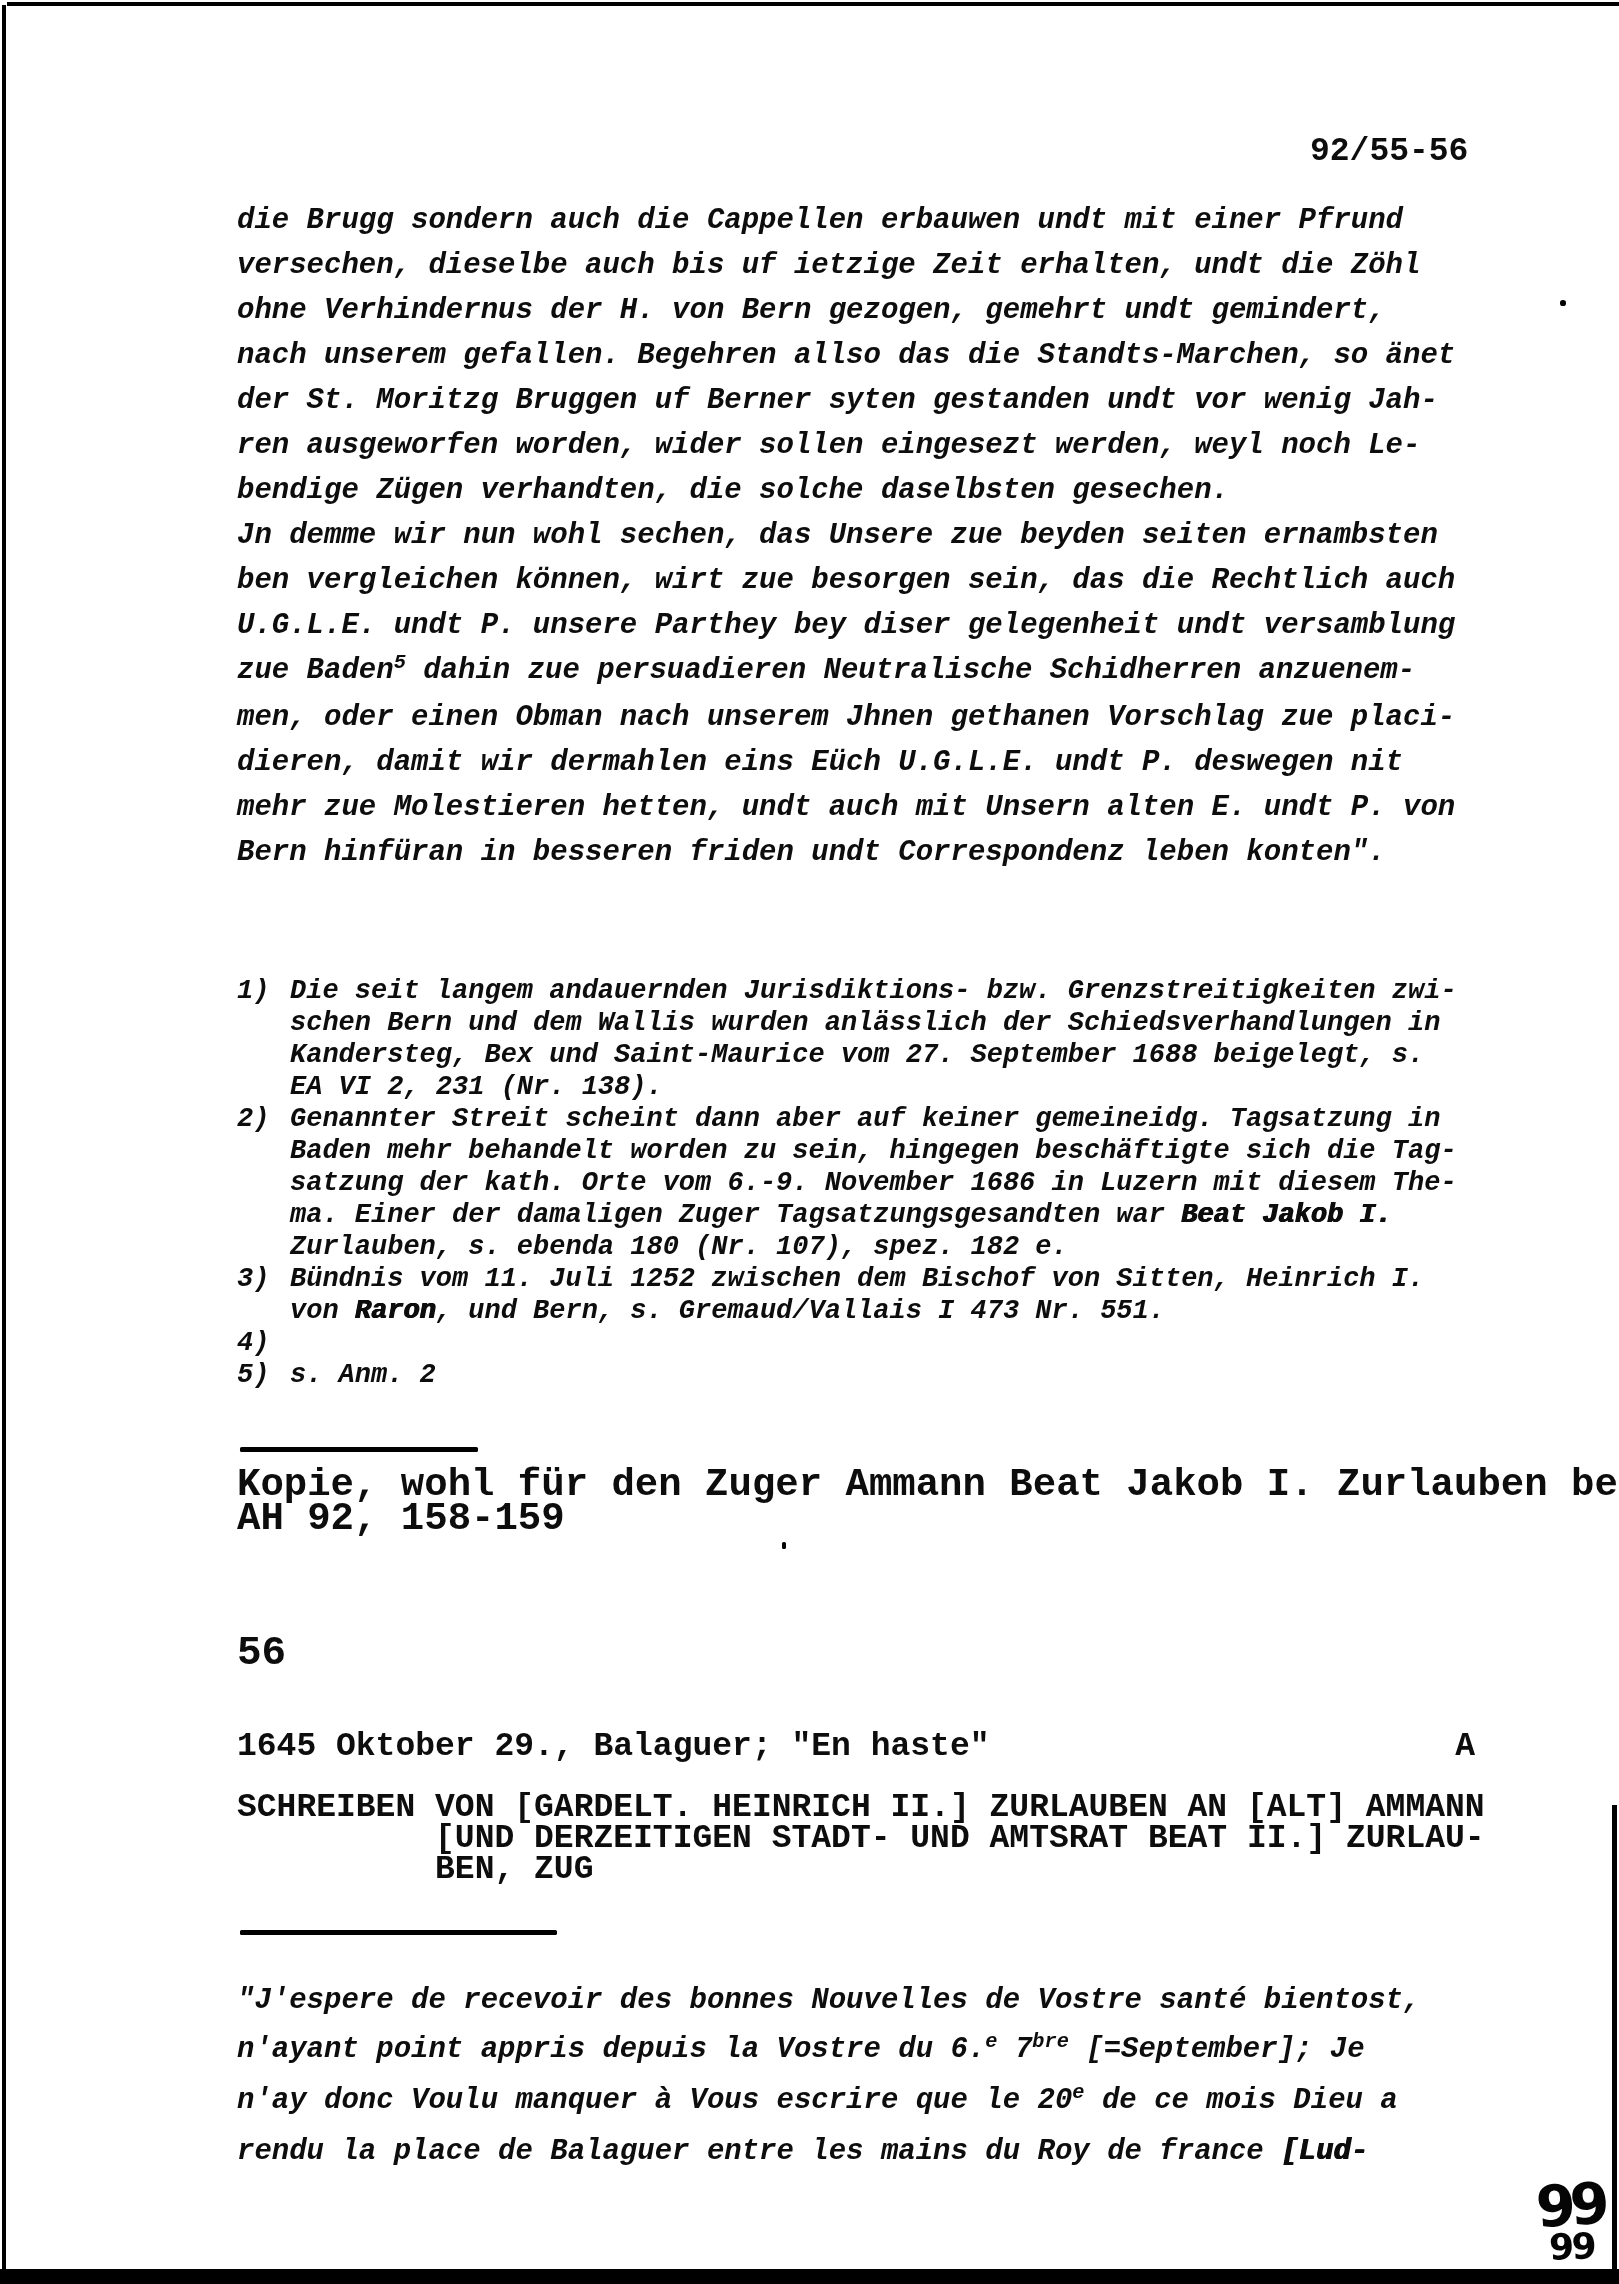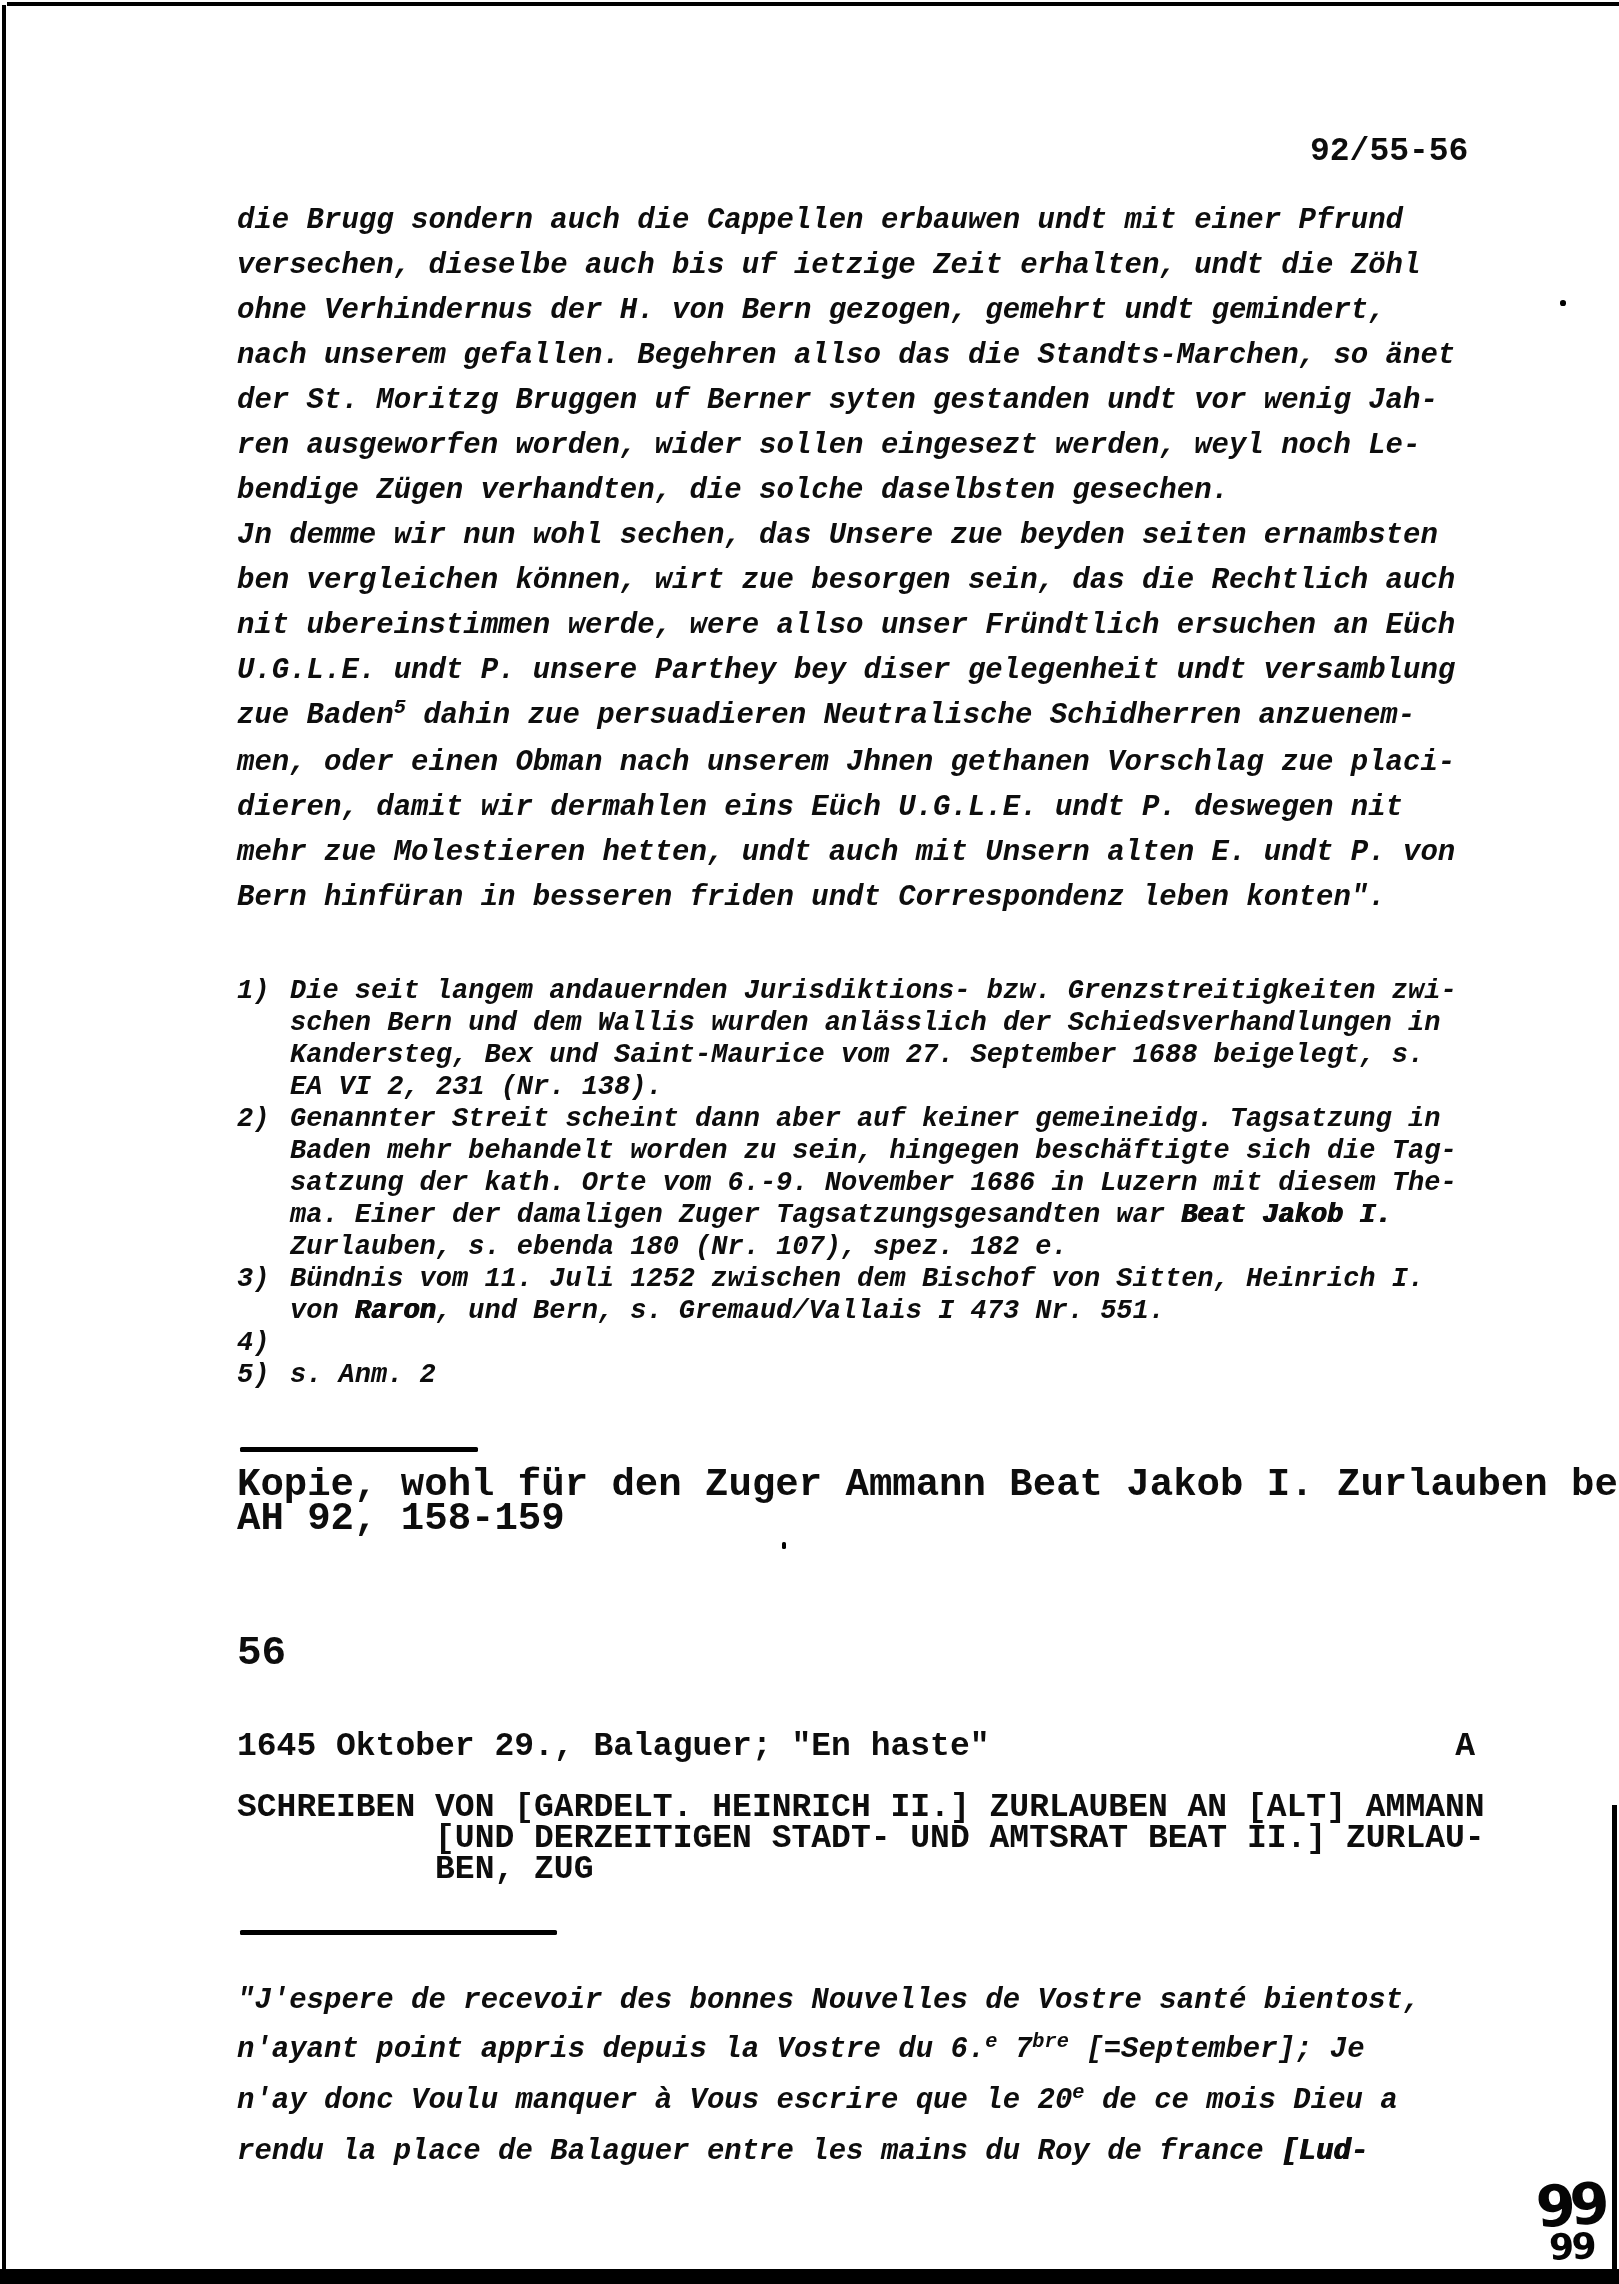--- a/index.html
+++ b/index.html
@@ -55,21 +55,20 @@
 <div class="abs letter-body typed it">
     <div class="tline">die Brugg sondern auch die Cappellen erbauwen undt mit einer Pfrund</div>
     <div class="tline">versechen, dieselbe auch bis uf ietzige Zeit erhalten, undt die Zöhl</div>
     <div class="tline">ohne Verhindernus der H. von Bern gezogen, gemehrt undt gemindert,</div>
     <div class="tline">nach unserem gefallen. Begehren allso das die Standts-Marchen, so änet</div>
     <div class="tline">der St. Moritzg Bruggen uf Berner syten gestanden undt vor wenig Jah-</div>
     <div class="tline">ren ausgeworfen worden, wider sollen eingesezt werden, weyl noch Le-</div>
     <div class="tline">bendige Zügen verhandten, die solche daselbsten gesechen.</div>
     <div class="tline">Jn demme wir nun wohl sechen, das Unsere zue beyden seiten ernambsten</div>
     <div class="tline">ben vergleichen können, wirt zue besorgen sein, das die Rechtlich auch</div>
-    <div class="tline">nit ubereinstimmen werde, were allso unser Fründtlich ersuchen an Eüch</div>
     <div class="tline">U.G.L.E. undt P. unsere Parthey bey diser gelegenheit undt versamblung</div>
     <div class="tline">zue Baden<span class="sup">5</span> dahin zue persuadieren Neutralische Schidherren anzuenem-</div>
     <div class="tline">men, oder einen Obman nach unserem Jhnen gethanen Vorschlag zue placi-</div>
     <div class="tline">dieren, damit wir dermahlen eins Eüch U.G.L.E. undt P. deswegen nit</div>
     <div class="tline">mehr zue Molestieren hetten, undt auch mit Unsern alten E. undt P. von</div>
     <div class="tline">Bern hinfüran in besseren friden undt Correspondenz leben konten".</div>
   </div>
 
 <div class="abs footnotes typed it">
     <div class="fn-row">

